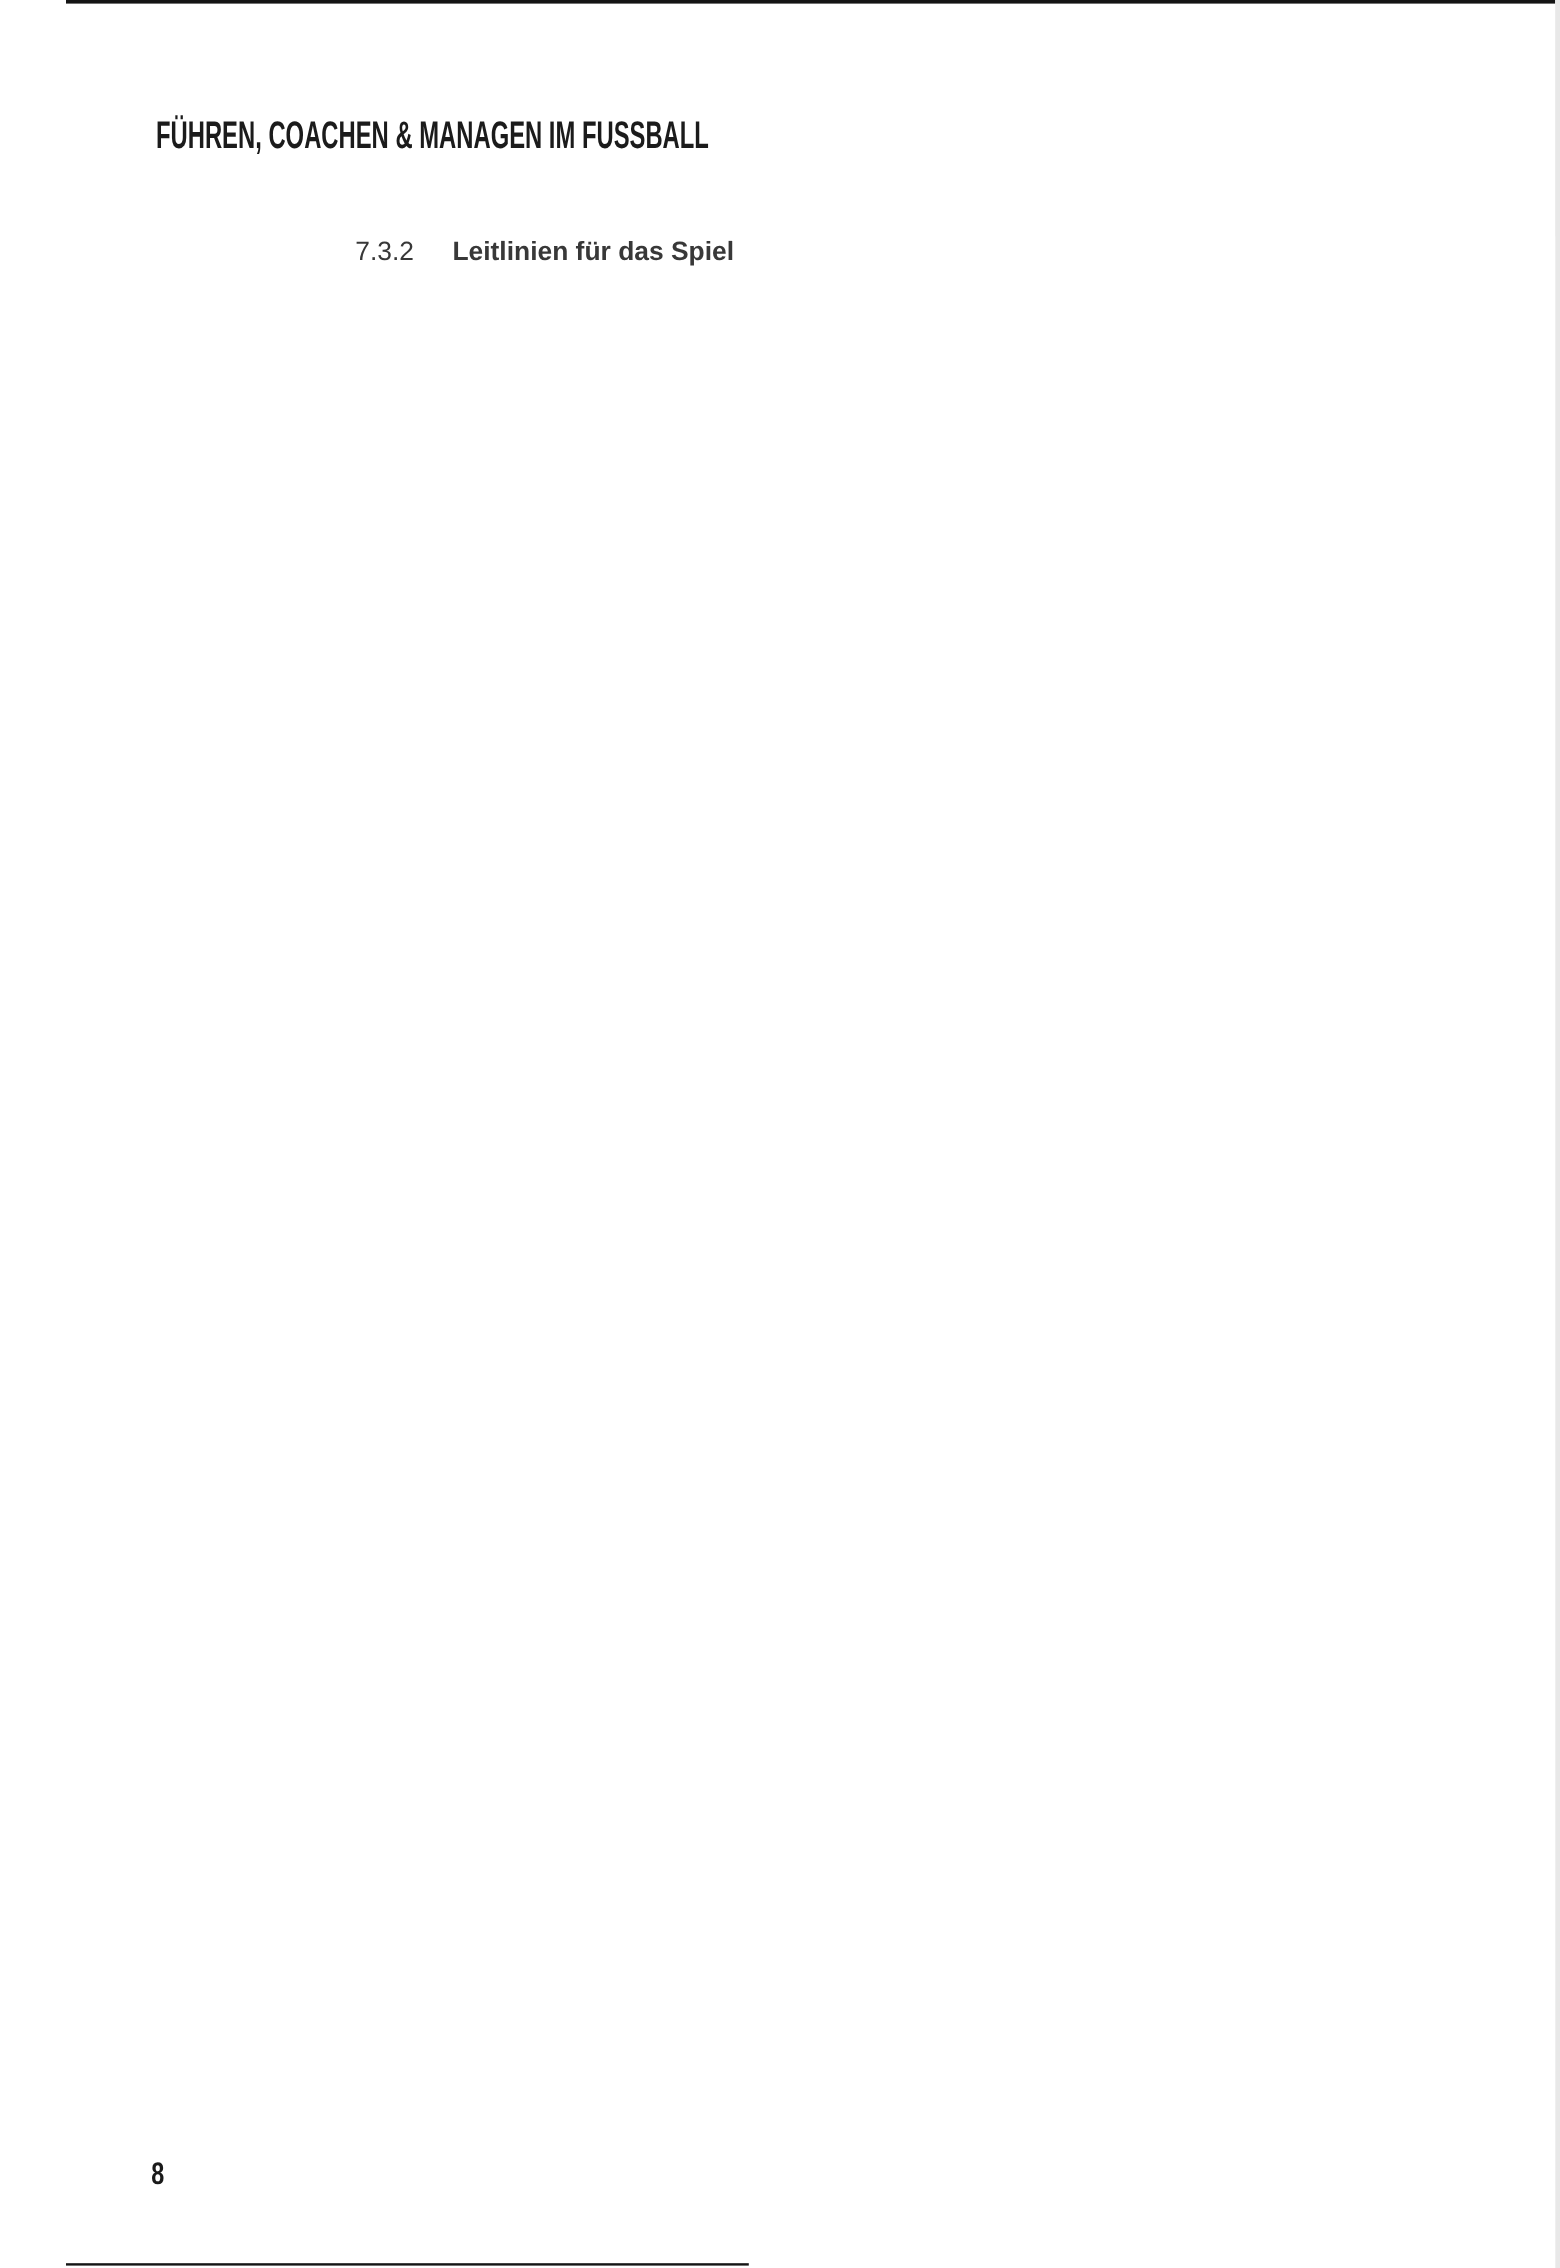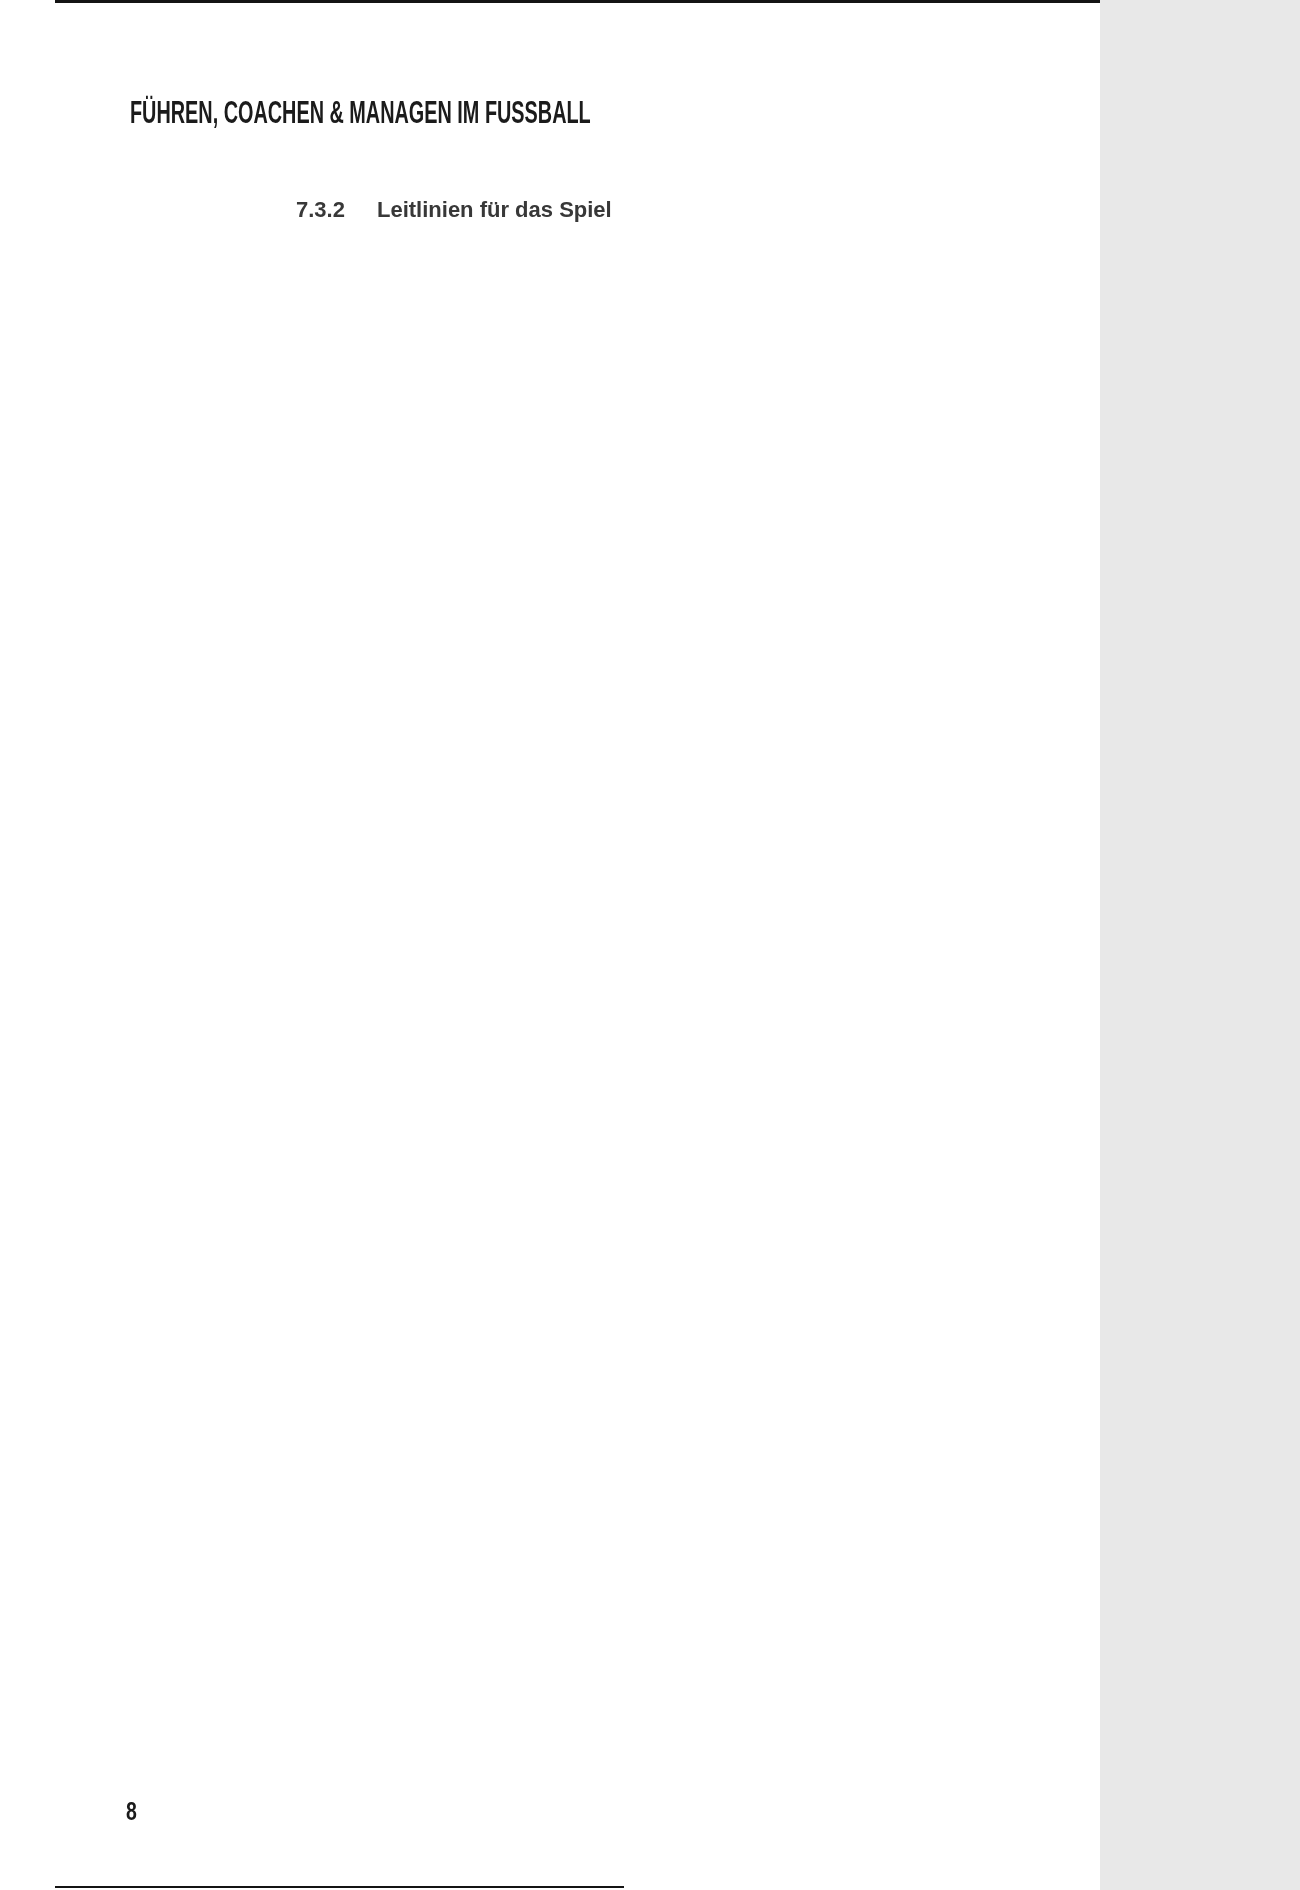--- a/index.html
+++ b/index.html
@@ -1,18 +1,18 @@
 <!DOCTYPE html>
 <html><head>
 <meta charset="utf-8">
 <style>
   html, body { margin: 0; padding: 0; background: #e8e8e8; }
   .page {
     position: relative;
-    width: 1100px;
+    width: 1296px;
     height: 1890px;
     background: #ffffff;
     overflow: hidden;
     font-family: "Liberation Sans", sans-serif;
     color: #383838;
   }
   .scan-edge { position: absolute; background: #141414; }
   .scan-top    { top: 0; left: 55px; right: 0; height: 3px; }
   .scan-bottom { bottom: 2px; left: 55px; width: 1192px; height: 2px; }
 
@@ -31,21 +31,21 @@
   }
 
   .toc { margin-top: 66px; }
 
   .row {
     display: flex;
     align-items: baseline;
     padding-right: 172px;
     white-space: nowrap;
   }
-  .row .num   { flex: none; font-weight: bold; }
+  .row .num   { flex: none; }
   .row .title { flex: none; font-weight: bold; }
   .row .leader {
     flex: 1 1 auto;
     height: 3px;
     align-self: flex-end;
     margin: 0 6px 5px 6px;
     background-image: repeating-linear-gradient(to right, #454545 0 3px, transparent 3px 7.5px);
   }
   .row .page { flex: none; min-width: 42px; text-align: right; }
 

